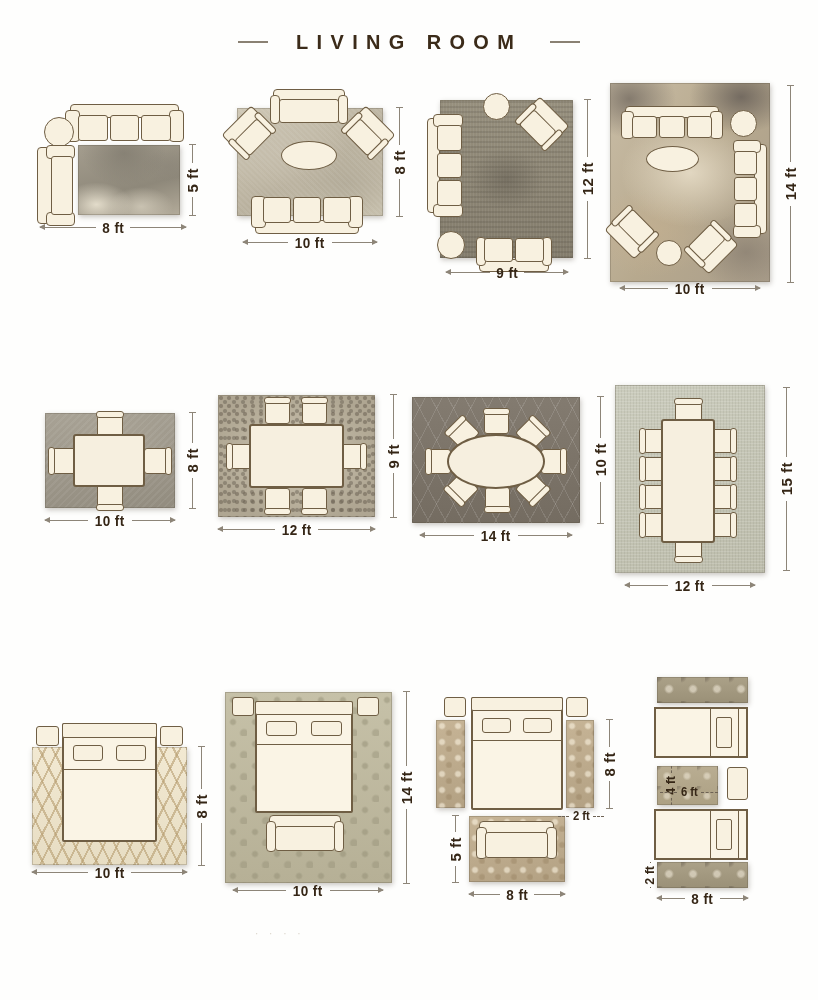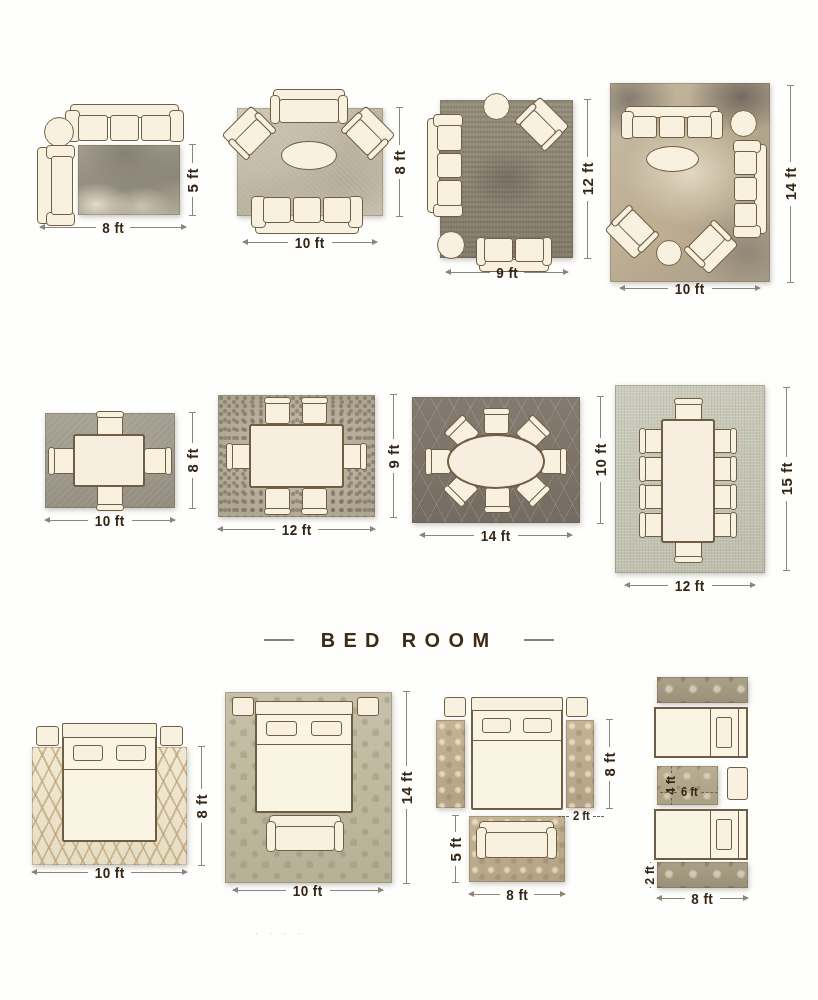--- a/index.html
+++ b/index.html
@@ -132,20 +132,25 @@
   .dimv.mini .lnd{width:0;border-left:1.5px dashed #6d6254}
   .dimh.mini,.dimv.mini{gap:3px;z-index:3}
 
   .watermark{position:absolute;font-size:10px;letter-spacing:4px;color:#d9d3c8}
 </style>
 </head>
 <body>
 
 <div id="canvas">
 
+  <div class="title-row" style="top:30px">
+    <span class="tdash"></span>
+    <h2>LIVING ROOM</h2>
+    <span class="tdash"></span>
+  </div>
 
   <div class="grp">
     <div class="rug lr1" style="left:78px;top:145px;width:102px;height:70px"></div>
     <div class="sofa" style="left:65px;top:104px;width:119px;height:39px">
       <div class="bk"></div>
         <div class="ar a1"></div>
         <div class="ar a2"></div>
       <div class="cu">
           <i></i>
           <i></i>
@@ -388,25 +393,20 @@
       <b>12 ft</b>
       <span class="ln r"></span>
     </div>
     <div class="dimv" style="left:775px;top:388px;height:182px">
       <span class="ln t"></span>
       <b>15 ft</b>
       <span class="ln b"></span>
     </div>
   </div>
 
-  <div class="title-row" style="top:628px">
-    <span class="tdash"></span>
-    <h2>BED ROOM</h2>
-    <span class="tdash"></span>
-  </div>
 
   <div class="grp">
     <div class="rug br1" style="left:32px;top:747px;width:155px;height:118px"></div>
     <div class="nst" style="left:36px;top:726px;width:23px;height:20px"></div>
     <div class="nst" style="left:160px;top:726px;width:23px;height:20px"></div>
     <div class="bed" style="left:62px;top:723px;width:95px;height:119px">
       <div class="hb"></div>
         <div class="pw p1"></div>
         <div class="pw p2"></div>
         <div class="fold"></div>

